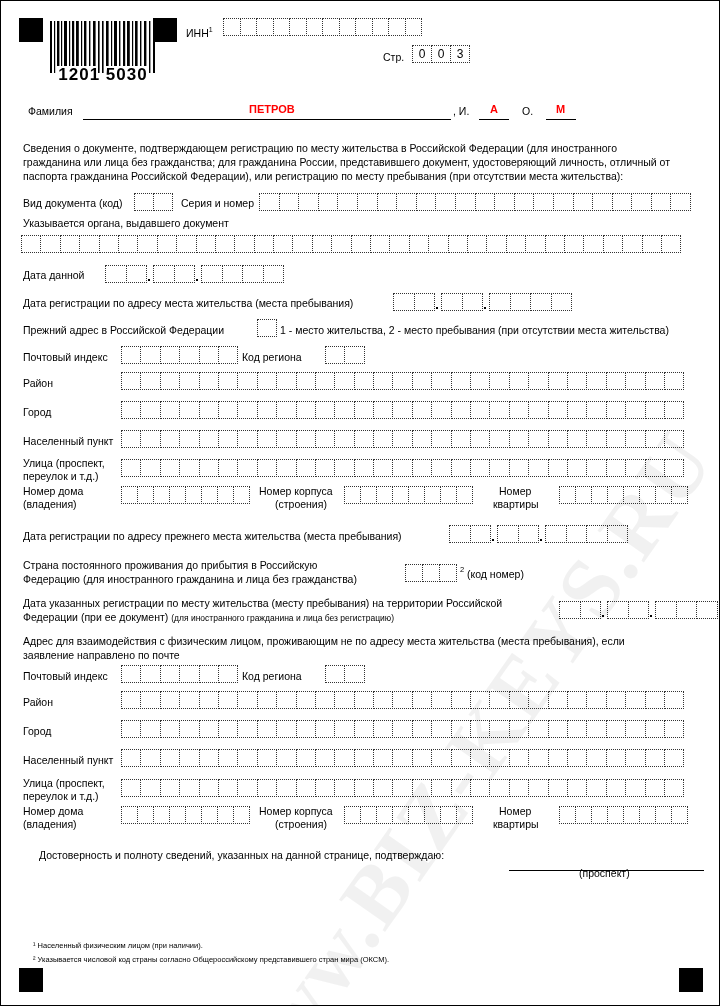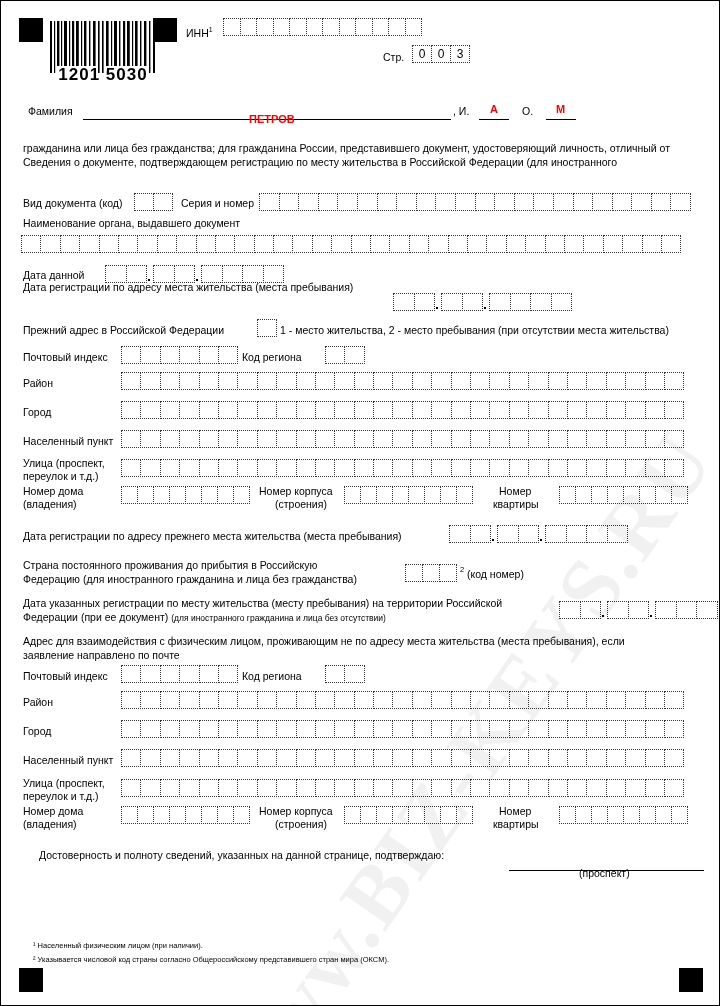--- a/index.html
+++ b/index.html
@@ -206,33 +206,34 @@
 
     <div class="lbl" style="left:382px; top:50px;">Стр.</div>
     <div class="cells" id="page-cells" style="left:411px; top:44px;">
         <div class="cell digit" style="width: 20px;">0</div>
         <div class="cell digit" style="width: 20px;">0</div>
         <div class="cell digit" style="width: 20px;">3</div>
       </div>
 
     <div class="lbl" style="left:27px; top:104px;">Фамилия</div>
     <div class="uline" style="left:82px; top:118px; width:368px;"></div>
-    <div class="val-red" style="left:248px; top:112px;">ПЕТРОВ</div>
+    <div class="val-red" style="left:248px; top:102px;">ПЕТРОВ</div>
 
     <div class="lbl" style="left:452px; top:104px;">, И.</div>
     <div class="uline" style="left:478px; top:118px; width:30px;"></div>
     <div class="val-red" style="left:489px; top:102px;">А</div>
 
     <div class="lbl" style="left:521px; top:104px;">О.</div>
     <div class="uline" style="left:545px; top:118px; width:30px;"></div>
     <div class="val-red" style="left:555px; top:102px;">М</div>
 
     <div class="para" style="left:22px; top:140px; width:690px;">
+      <div>Сведения о документе, подтверждающем регистрацию по месту жительства в Российской Федерации (для иностранного</div>
       <div>гражданина или лица без гражданства; для гражданина России, представившего документ, удостоверяющий личность, отличный от</div>
-      <div>Сведения о документе, подтверждающем регистрацию по месту жительства в Российской Федерации (для иностранного</div>
+      <div>паспорта гражданина Российской Федерации), или регистрацию по месту пребывания (при отсутствии места жительства):</div>
     </div>
 
     <div class="lbl" style="left:22px; top:196px;">Вид документа (код)</div>
     <div class="cells" id="doctype-cells" style="left:133px; top:192px;">
         <div class="cell" style="width: 20px;"></div>
         <div class="cell" style="width: 20px;"></div>
       </div>
     <div class="lbl" style="left:180px; top:196px;">Серия и номер</div>
     <div class="cells" id="series-cells" style="left:258px; top:192px;">
         <div class="cell" style="width: 20.6px;"></div>
@@ -252,21 +253,21 @@
         <div class="cell" style="width: 20.6px;"></div>
         <div class="cell" style="width: 20.6px;"></div>
         <div class="cell" style="width: 20.6px;"></div>
         <div class="cell" style="width: 20.6px;"></div>
         <div class="cell" style="width: 20.6px;"></div>
         <div class="cell" style="width: 20.6px;"></div>
         <div class="cell" style="width: 20.6px;"></div>
         <div class="cell" style="width: 20.6px;"></div>
       </div>
 
-    <div class="lbl" style="left:22px; top:216px;">Наименование органа, выдавшего документ</div>
+    <div class="lbl" style="left:22px; top:216px;">Указывается органа, выдавшего документ</div>
     <div class="cells" id="authority-cells" style="left:20px; top:234px;">
         <div class="cell" style="width: 20.4px;"></div>
         <div class="cell" style="width: 20.4px;"></div>
         <div class="cell" style="width: 20.4px;"></div>
         <div class="cell" style="width: 20.4px;"></div>
         <div class="cell" style="width: 20.4px;"></div>
         <div class="cell" style="width: 20.4px;"></div>
         <div class="cell" style="width: 20.4px;"></div>
         <div class="cell" style="width: 20.4px;"></div>
         <div class="cell" style="width: 20.4px;"></div>
@@ -308,21 +309,21 @@
         <div class="cell" style="width: 21.5px;"></div>
       </div>
     <div class="dot" style="left:195px; top:278px;"></div>
     <div class="cells" id="issue-yyyy" style="left:200px; top:264px;">
         <div class="cell" style="width: 21.5px;"></div>
         <div class="cell" style="width: 21.5px;"></div>
         <div class="cell" style="width: 21.5px;"></div>
         <div class="cell" style="width: 21.5px;"></div>
       </div>
 
-    <div class="lbl" style="left:22px; top:280px;text-align:center;">Дата регистрации по адресу места жительства (места пребывания)</div>
+    <div class="lbl" style="left:22px; top:296px;text-align:center;">Дата регистрации по адресу места жительства (места пребывания)</div>
     <div class="cells" id="reg-dd" style="left:392px; top:292px;">
         <div class="cell" style="width: 21.5px;"></div>
         <div class="cell" style="width: 21.5px;"></div>
       </div>
     <div class="dot" style="left:435px; top:306px;"></div>
     <div class="cells" id="reg-mm" style="left:440px; top:292px;">
         <div class="cell" style="width: 21.5px;"></div>
         <div class="cell" style="width: 21.5px;"></div>
       </div>
     <div class="dot" style="left:483px; top:306px;"></div>
@@ -547,21 +548,21 @@
     <div class="cells" id="country-cells" style="left:404px; top:563px;">
         <div class="cell" style="width: 18px;"></div>
         <div class="cell" style="width: 18px;"></div>
         <div class="cell" style="width: 18px;"></div>
       </div>
     <div class="lbl tiny" style="left:459px; top:562px;">2</div>
     <div class="lbl" style="left:466px; top:567px;">(код номер)</div>
 
     <div class="lbl" style="left:22px; top:596px;">Дата указанных регистрации по месту жительства (месту пребывания) на территории Российской</div>
     <div style="position:absolute; left:22px; top:610px; font-size:10.5px; white-space:nowrap;">
-      <span>Федерации  (при ее документ) </span><span style="font-size:8.5px;">(для иностранного гражданина и лица без отсутствии)</span>
+      <span>Федерации  (при ее документ) </span><span style="font-size:8.5px;">(для иностранного гражданина и лица без регистрацию)</span>
     </div>
     <div class="cells" id="end-dd" style="left:558px; top:600px;">
         <div class="cell" style="width: 21.5px;"></div>
         <div class="cell" style="width: 21.5px;"></div>
       </div>
     <div class="dot" style="left:601px; top:614px;"></div>
     <div class="cells" id="end-mm" style="left:606px; top:600px;">
         <div class="cell" style="width: 21.5px;"></div>
         <div class="cell" style="width: 21.5px;"></div>
       </div>

